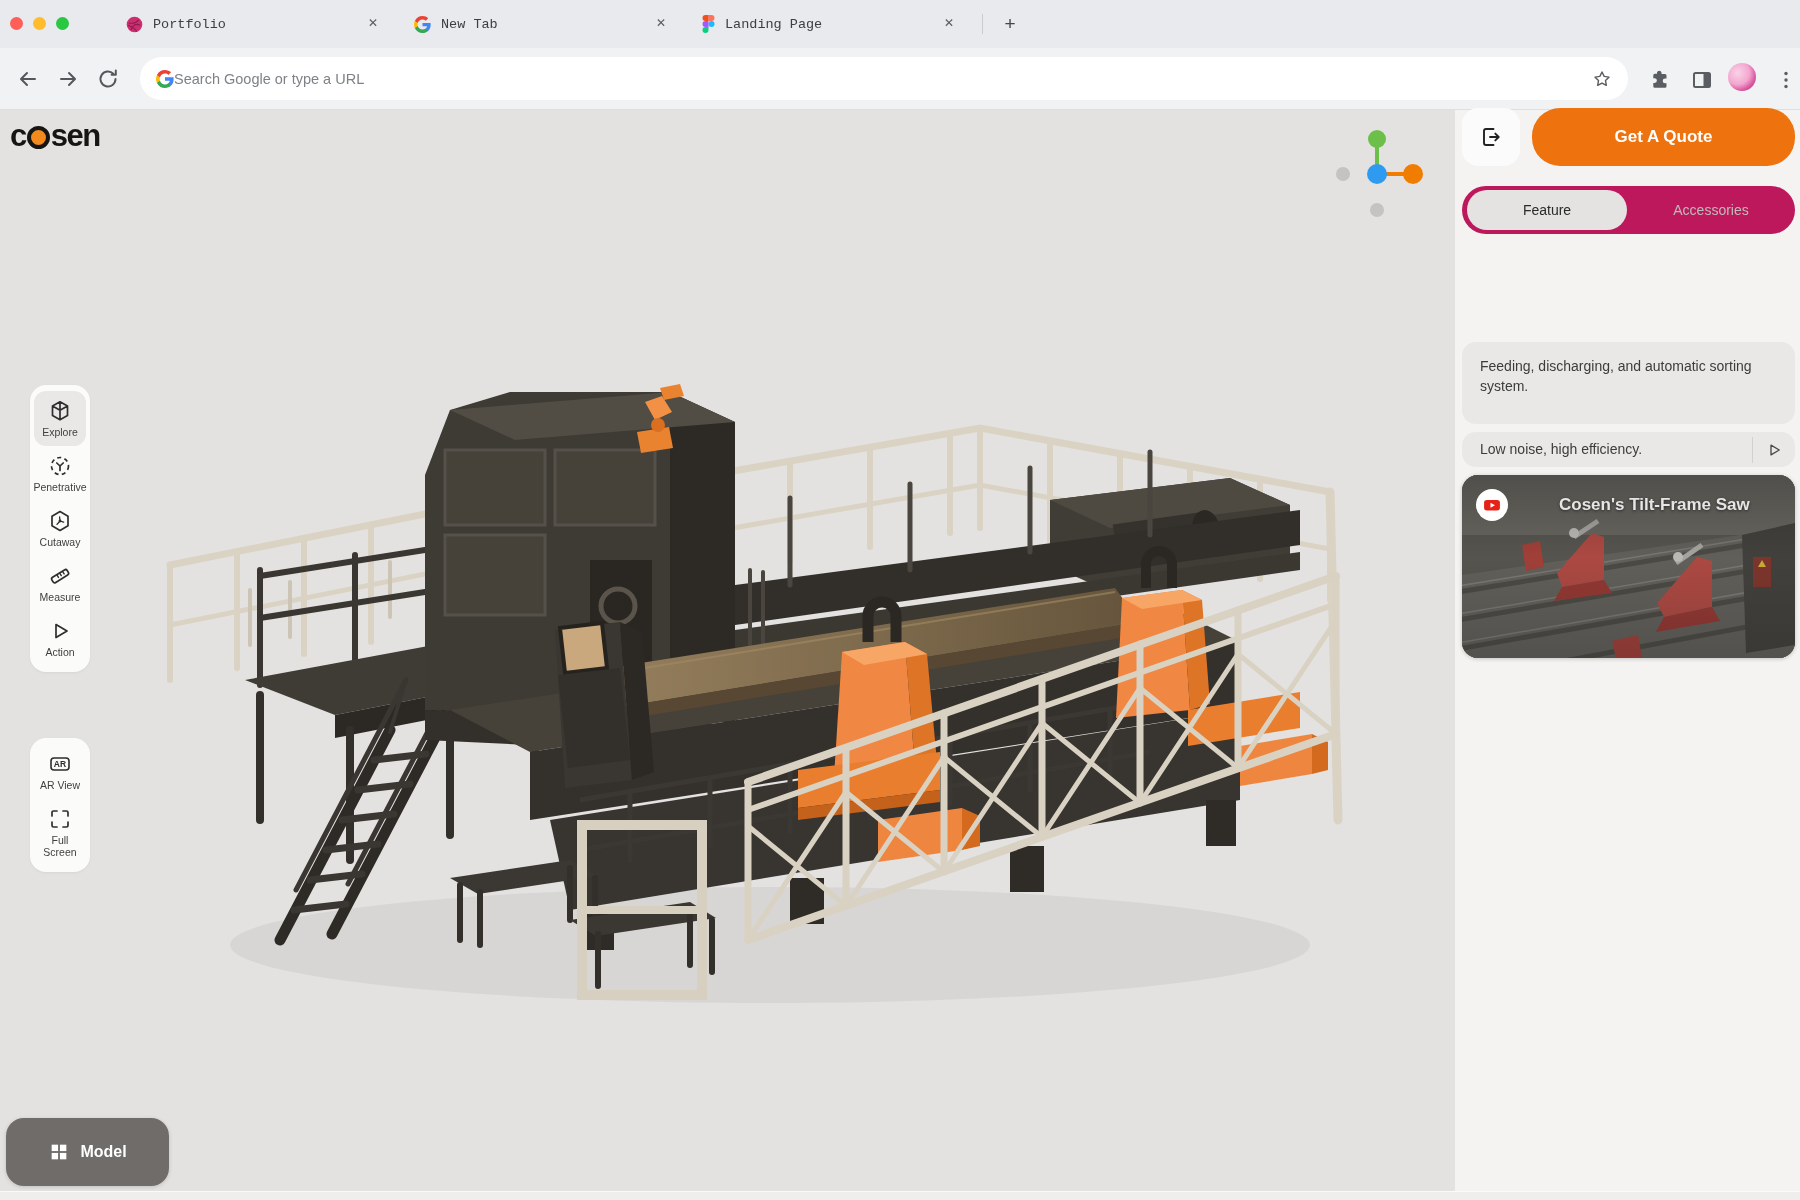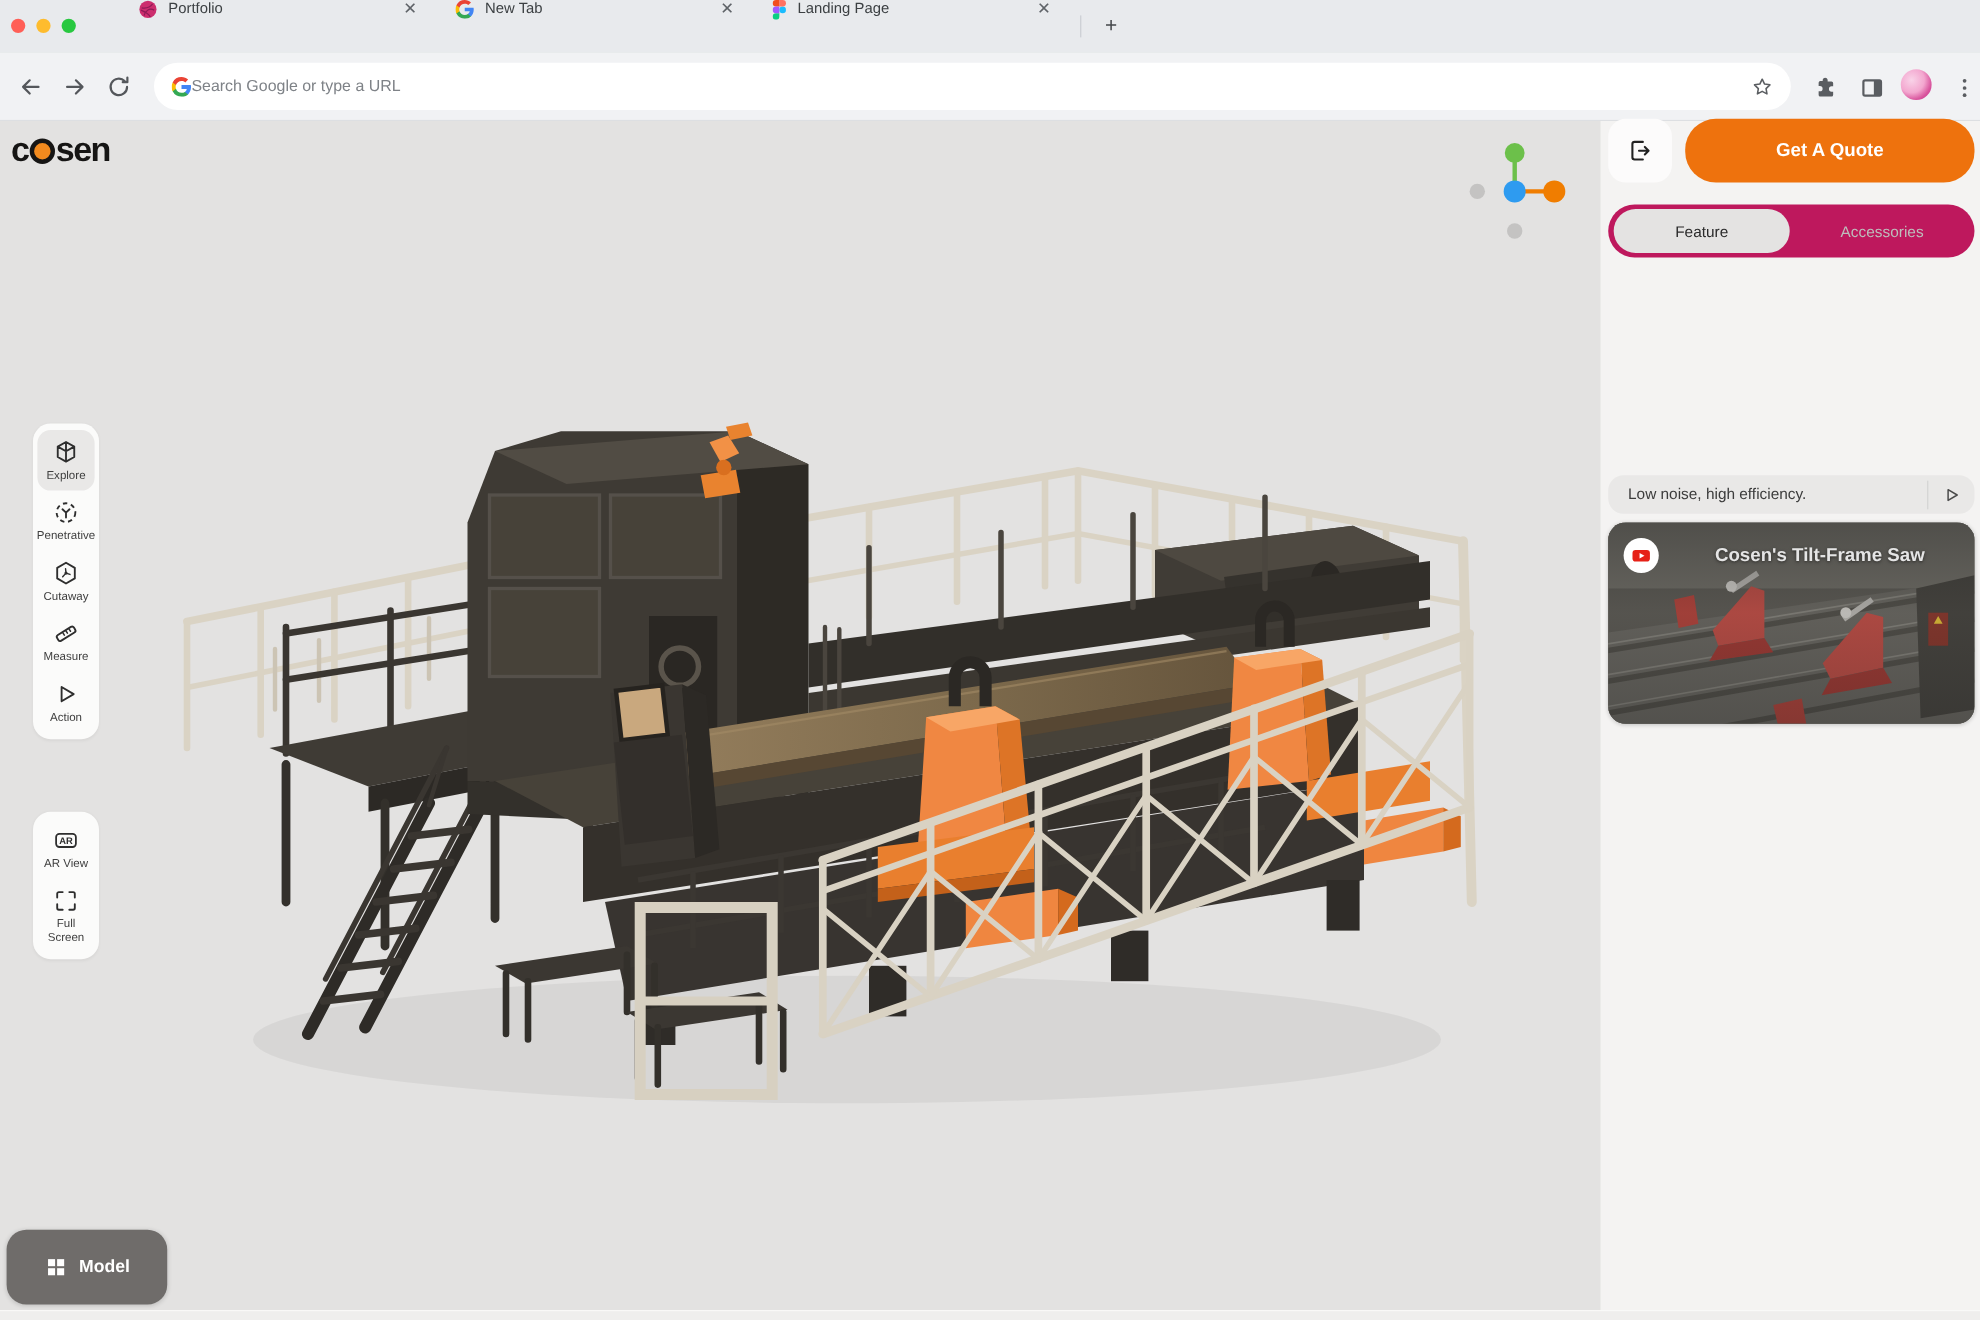--- a/index.html
+++ b/index.html
@@ -7,21 +7,21 @@
   .screen {
     position:relative; width:1800px; height:1200px; overflow:hidden;
     font-family:"Liberation Sans", sans-serif; background:#E3E2E1;
     -webkit-font-smoothing:antialiased;
   }
   .abs { position:absolute; }
 
   
   .tabstrip { position:absolute; left:0; top:0; width:1800px; height:48px; background:#E8EAED; }
   .traffic { position:absolute; top:17px; width:13px; height:13px; border-radius:50%; }
-  .tab { position:absolute; top:0; height:48px; display:flex; align-items:flex-start; gap:10px; padding:0 14px; }
+  .tab { position:absolute; top:0; height:48px; display:flex; align-items:center; gap:10px; padding:0 14px;font-family:Liberation Mono, monospace; }
   .tab-title { font-size:13.5px; color:#3C4043; flex:1; white-space:nowrap; overflow:hidden; }
   .tab-close { color:#5F6368; font-size:15px; width:18px; height:18px; line-height:17px; text-align:center; border-radius:50%; cursor:pointer; }
   .tab-sep { position:absolute; top:14px; width:1px; height:20px; background:#C8CBD0; }
   .newtab { position:absolute; top:12px; width:24px; height:24px; color:#44474A; font-size:19px; line-height:23px; text-align:center; border-radius:50%; }
   .toolbar { position:absolute; left:0; top:48px; width:1800px; height:62px; background:#F1F2F4; border-bottom:1px solid #DDDFE2; }
   .nav-ic { position:absolute; top:19px; width:24px; height:24px; color:#55585C; }
   .omnibox { position:absolute; left:140px; top:9px; width:1488px; height:43px; background:#FFFFFF; border-radius:22px; display:flex; align-items:center; padding:0 16px; }
   .omni-text { font-size:14.5px; color:#7E8287; flex:1; }
   .avatar { position:absolute; left:1728px; top:15px; width:28px; height:28px; border-radius:50%; background:radial-gradient(circle at 35% 35%, #F9D3E8 0%, #F3A7CF 45%, #D9569E 70%, #C2258A 100%); }
 
@@ -41,21 +41,21 @@
 
   
   .gizmo { position:absolute; left:1325px; top:110px; width:110px; height:115px; }
 
   
   .modelbar { position:absolute; left:164px; top:1118px; width:1289px; height:68px; background:#FCFBFB; border-radius:20px; box-shadow:0 1px 4px rgba(0,0,0,0.04); }
   .modelbar .mtitle { position:absolute; left:0; right:0; top:12px; text-align:center; font-size:16px; font-weight:700; color:#1E1E1E; }
   .modelbar .msub { position:absolute; left:0; right:0; top:38px; text-align:center; font-size:11px; color:#4F4F4F; }
   .specbtn { position:absolute; right:12px; top:9px; height:50px; padding:0 18px; background:#EFEEED; border-radius:16px; display:flex; align-items:center; gap:8px; cursor:pointer; }
   .specbtn span { font-size:13px; color:#2E2E2E; }
-  .modelbtn { position:absolute; left:6px; top:1118px; width:146px; height:68px; background:#6F6C6A; border-radius:18px; display:flex; align-items:center; justify-content:center; gap:10px; cursor:pointer; box-shadow:0 1px 4px rgba(0,0,0,0.15); }
+  .modelbtn { position:absolute; left:6px; top:1118px; width:163px; height:68px; background:#6F6C6A; border-radius:18px; display:flex; align-items:center; justify-content:center; gap:10px; cursor:pointer; box-shadow:0 1px 4px rgba(0,0,0,0.15); }
   .modelbtn span { color:#FFFFFF; font-size:16px; font-weight:600; }
 
   
   .exportbtn { position:absolute; left:7px; top:-2px; width:58px; height:58px; background:#FCFBFB; border-radius:16px; display:flex; align-items:center; justify-content:center; cursor:pointer; }
   .quotebtn { position:absolute; left:77px; top:-2px; width:263px; height:58px; background:#EE720D; border-radius:28px; display:flex; align-items:center; justify-content:center; cursor:pointer; }
   .quotebtn span { color:#fff; font-size:17px; font-weight:600; }
   .segment { position:absolute; left:7px; top:76px; width:333px; height:48px; background:#be185d; border-radius:24px; display:flex; align-items:center; }
   .seg-pill { width:160px; height:40px; margin-left:5px; background:#E4E3E2; border-radius:20px; display:flex; align-items:center; justify-content:center; cursor:pointer; }
   .seg-pill span { font-size:14px; color:#2B2B2B; font-weight:500; }
   .seg-ghost { flex:1; text-align:center; font-size:14px; color:#BEBDBC; cursor:pointer; }
@@ -416,20 +416,23 @@
       <span>Get A Quote</span>
     </div>
 
     <div class="segment">
       <div class="seg-pill">
         <span>Feature</span>
       </div>
       <div class="seg-ghost">Accessories</div>
     </div>
 
+    <div class="fcard" style="top:232px;height:82px;">
+      <p>Feeding, discharging, and automatic sorting system.</p>
+    </div>
     <div class="fcard" style="top:322px;height:35px;padding-top:8px;">
       <p>Low noise, high efficiency.</p>
       <div class="playwrap">
         <div class="vdiv"></div>
         <svg width="18" height="18" viewBox="0 0 24 24">
           <path d="M8 5.5l11 6.5-11 6.5z" fill="none" stroke="#4A4A4A" stroke-width="1.8" stroke-linejoin="round"></path>
         </svg>
       </div>
     </div>
 

